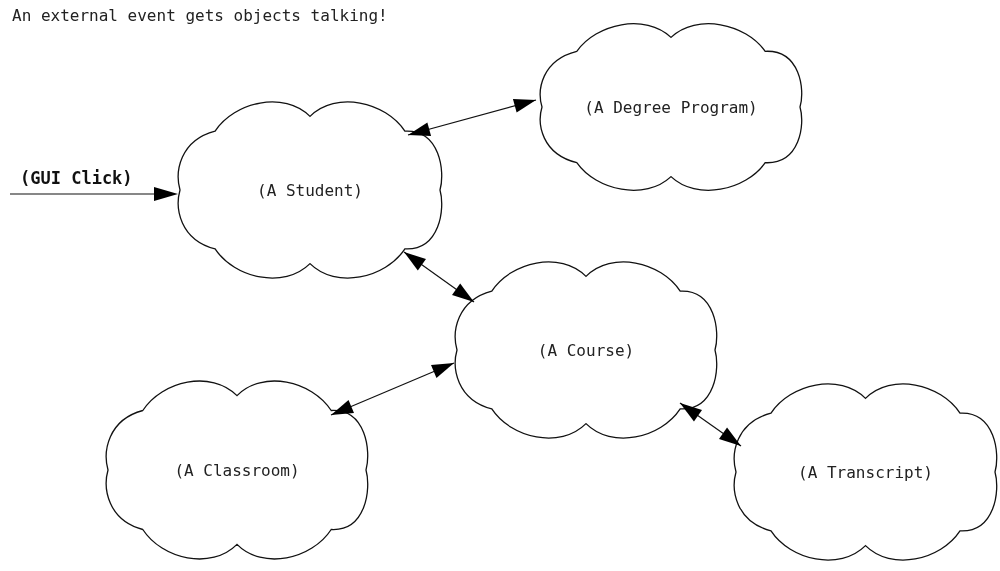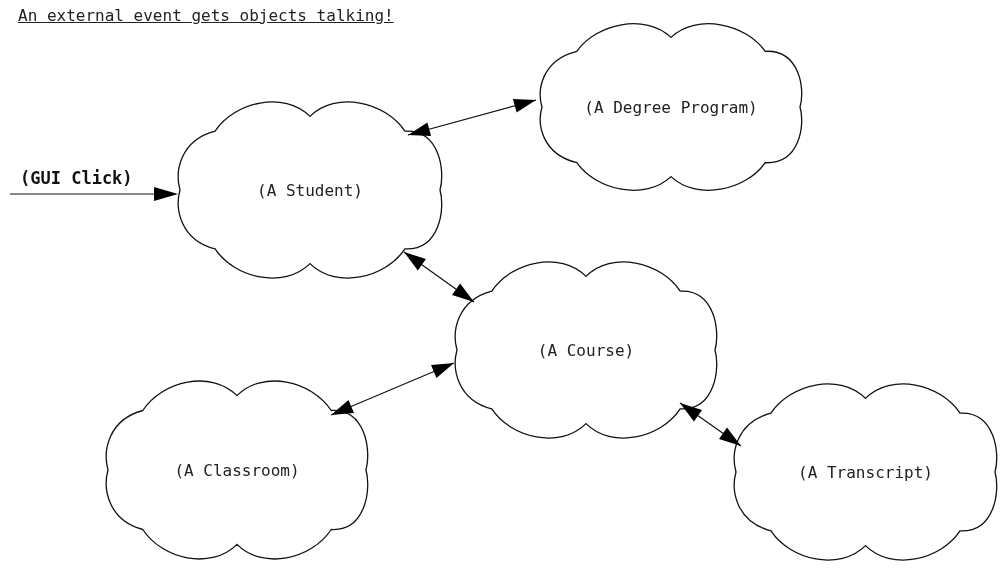--- a/index.html
+++ b/index.html
@@ -1,18 +1,18 @@
 <!DOCTYPE html>
 <html><head>
 <meta charset="utf-8">
 <style>
   html, body { margin: 0; padding: 0; background: #ffffff; }
   body { width: 1000px; height: 571px; position: relative; overflow: hidden; font-family: "DejaVu Sans Mono", "Liberation Mono", monospace; }
   #diagram { position: absolute; left: 0; top: 0; }
-  .caption { position: absolute; left: 18px; top: 6px; font-size: 16px; color: #222; white-space: pre; font-family: "DejaVu Sans Mono", monospace; text-decoration: underline; }
+  .caption { position: absolute; left: 12px; top: 6px; font-size: 16px; color: #222; white-space: pre; font-family: "DejaVu Sans Mono", monospace; }
   .cloud-path { fill: #ffffff; stroke: #111; stroke-width: 1.3; }
   .arrow-line { stroke: #111; stroke-width: 1.2; fill: none; }
   .arrowhead { fill: #000; }
   .node-label { font-family: "DejaVu Sans Mono", "Liberation Mono", monospace; font-size: 16px; fill: #222; }
   .event-label { font-family: "DejaVu Sans Mono", "Liberation Mono", monospace; font-size: 17px; fill: #111; font-weight: bold; }
 </style>
 </head>
 <body>
 
 <div class="caption">An external event gets objects talking!</div>

